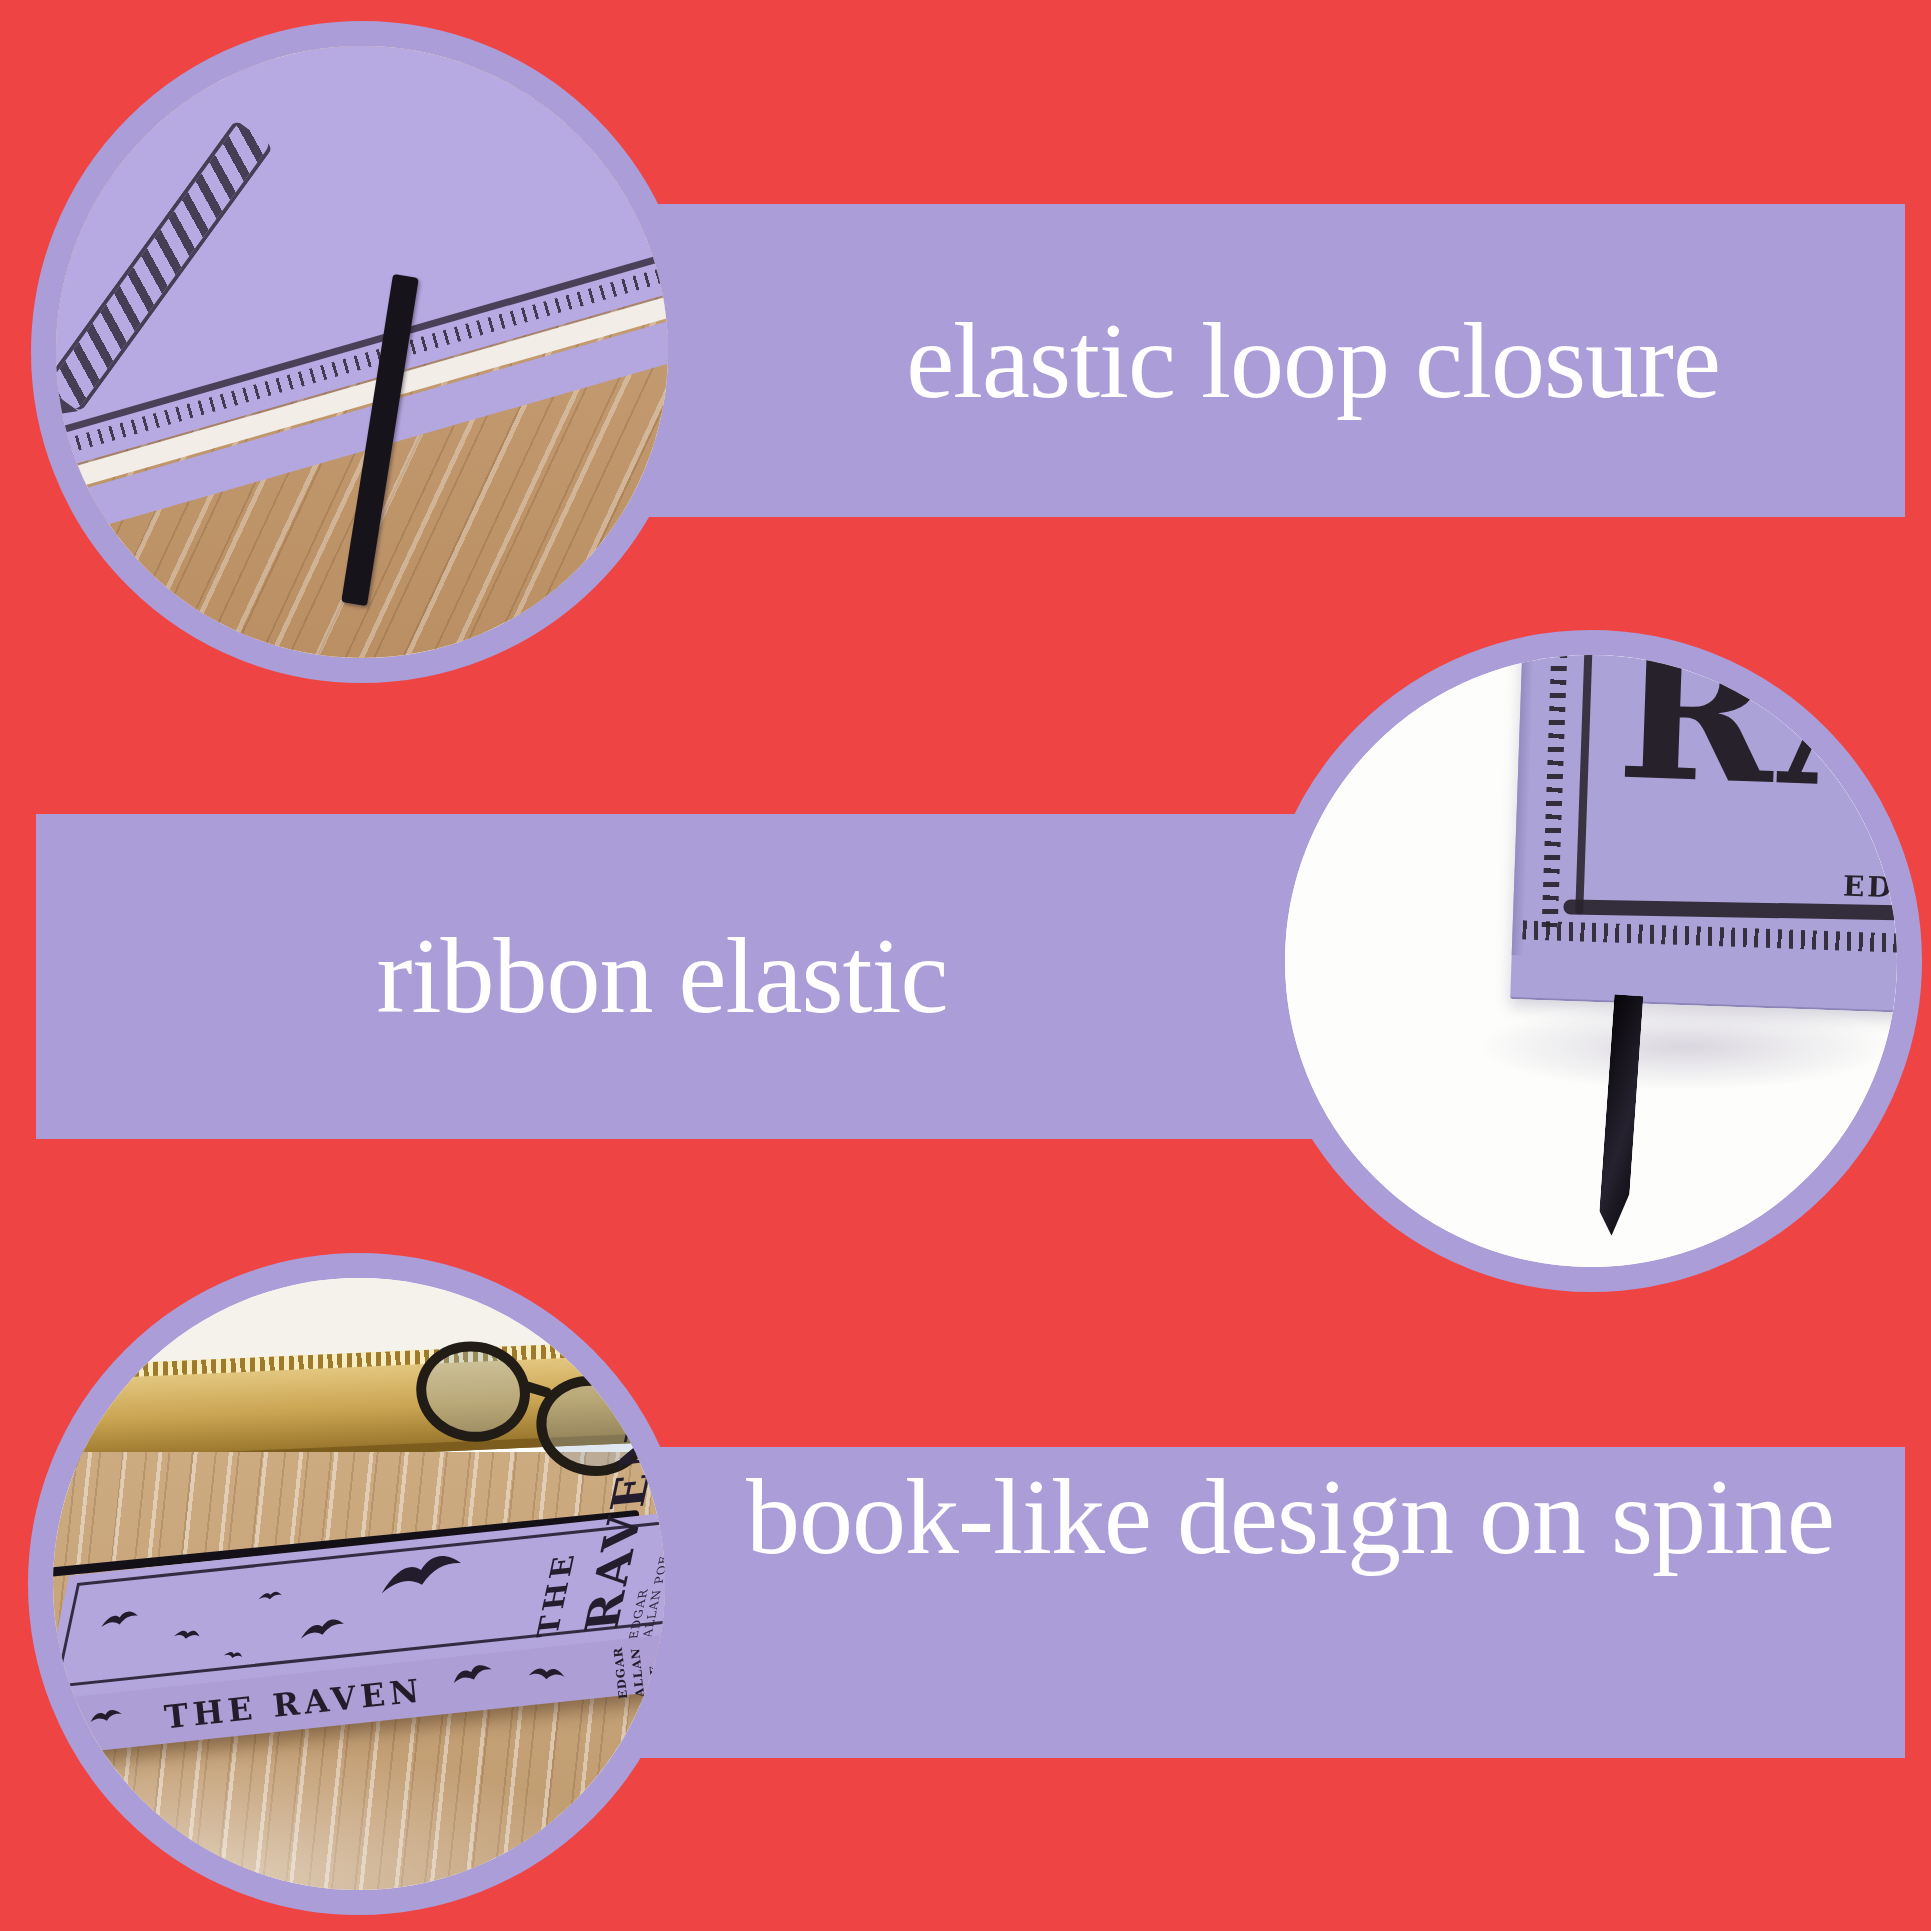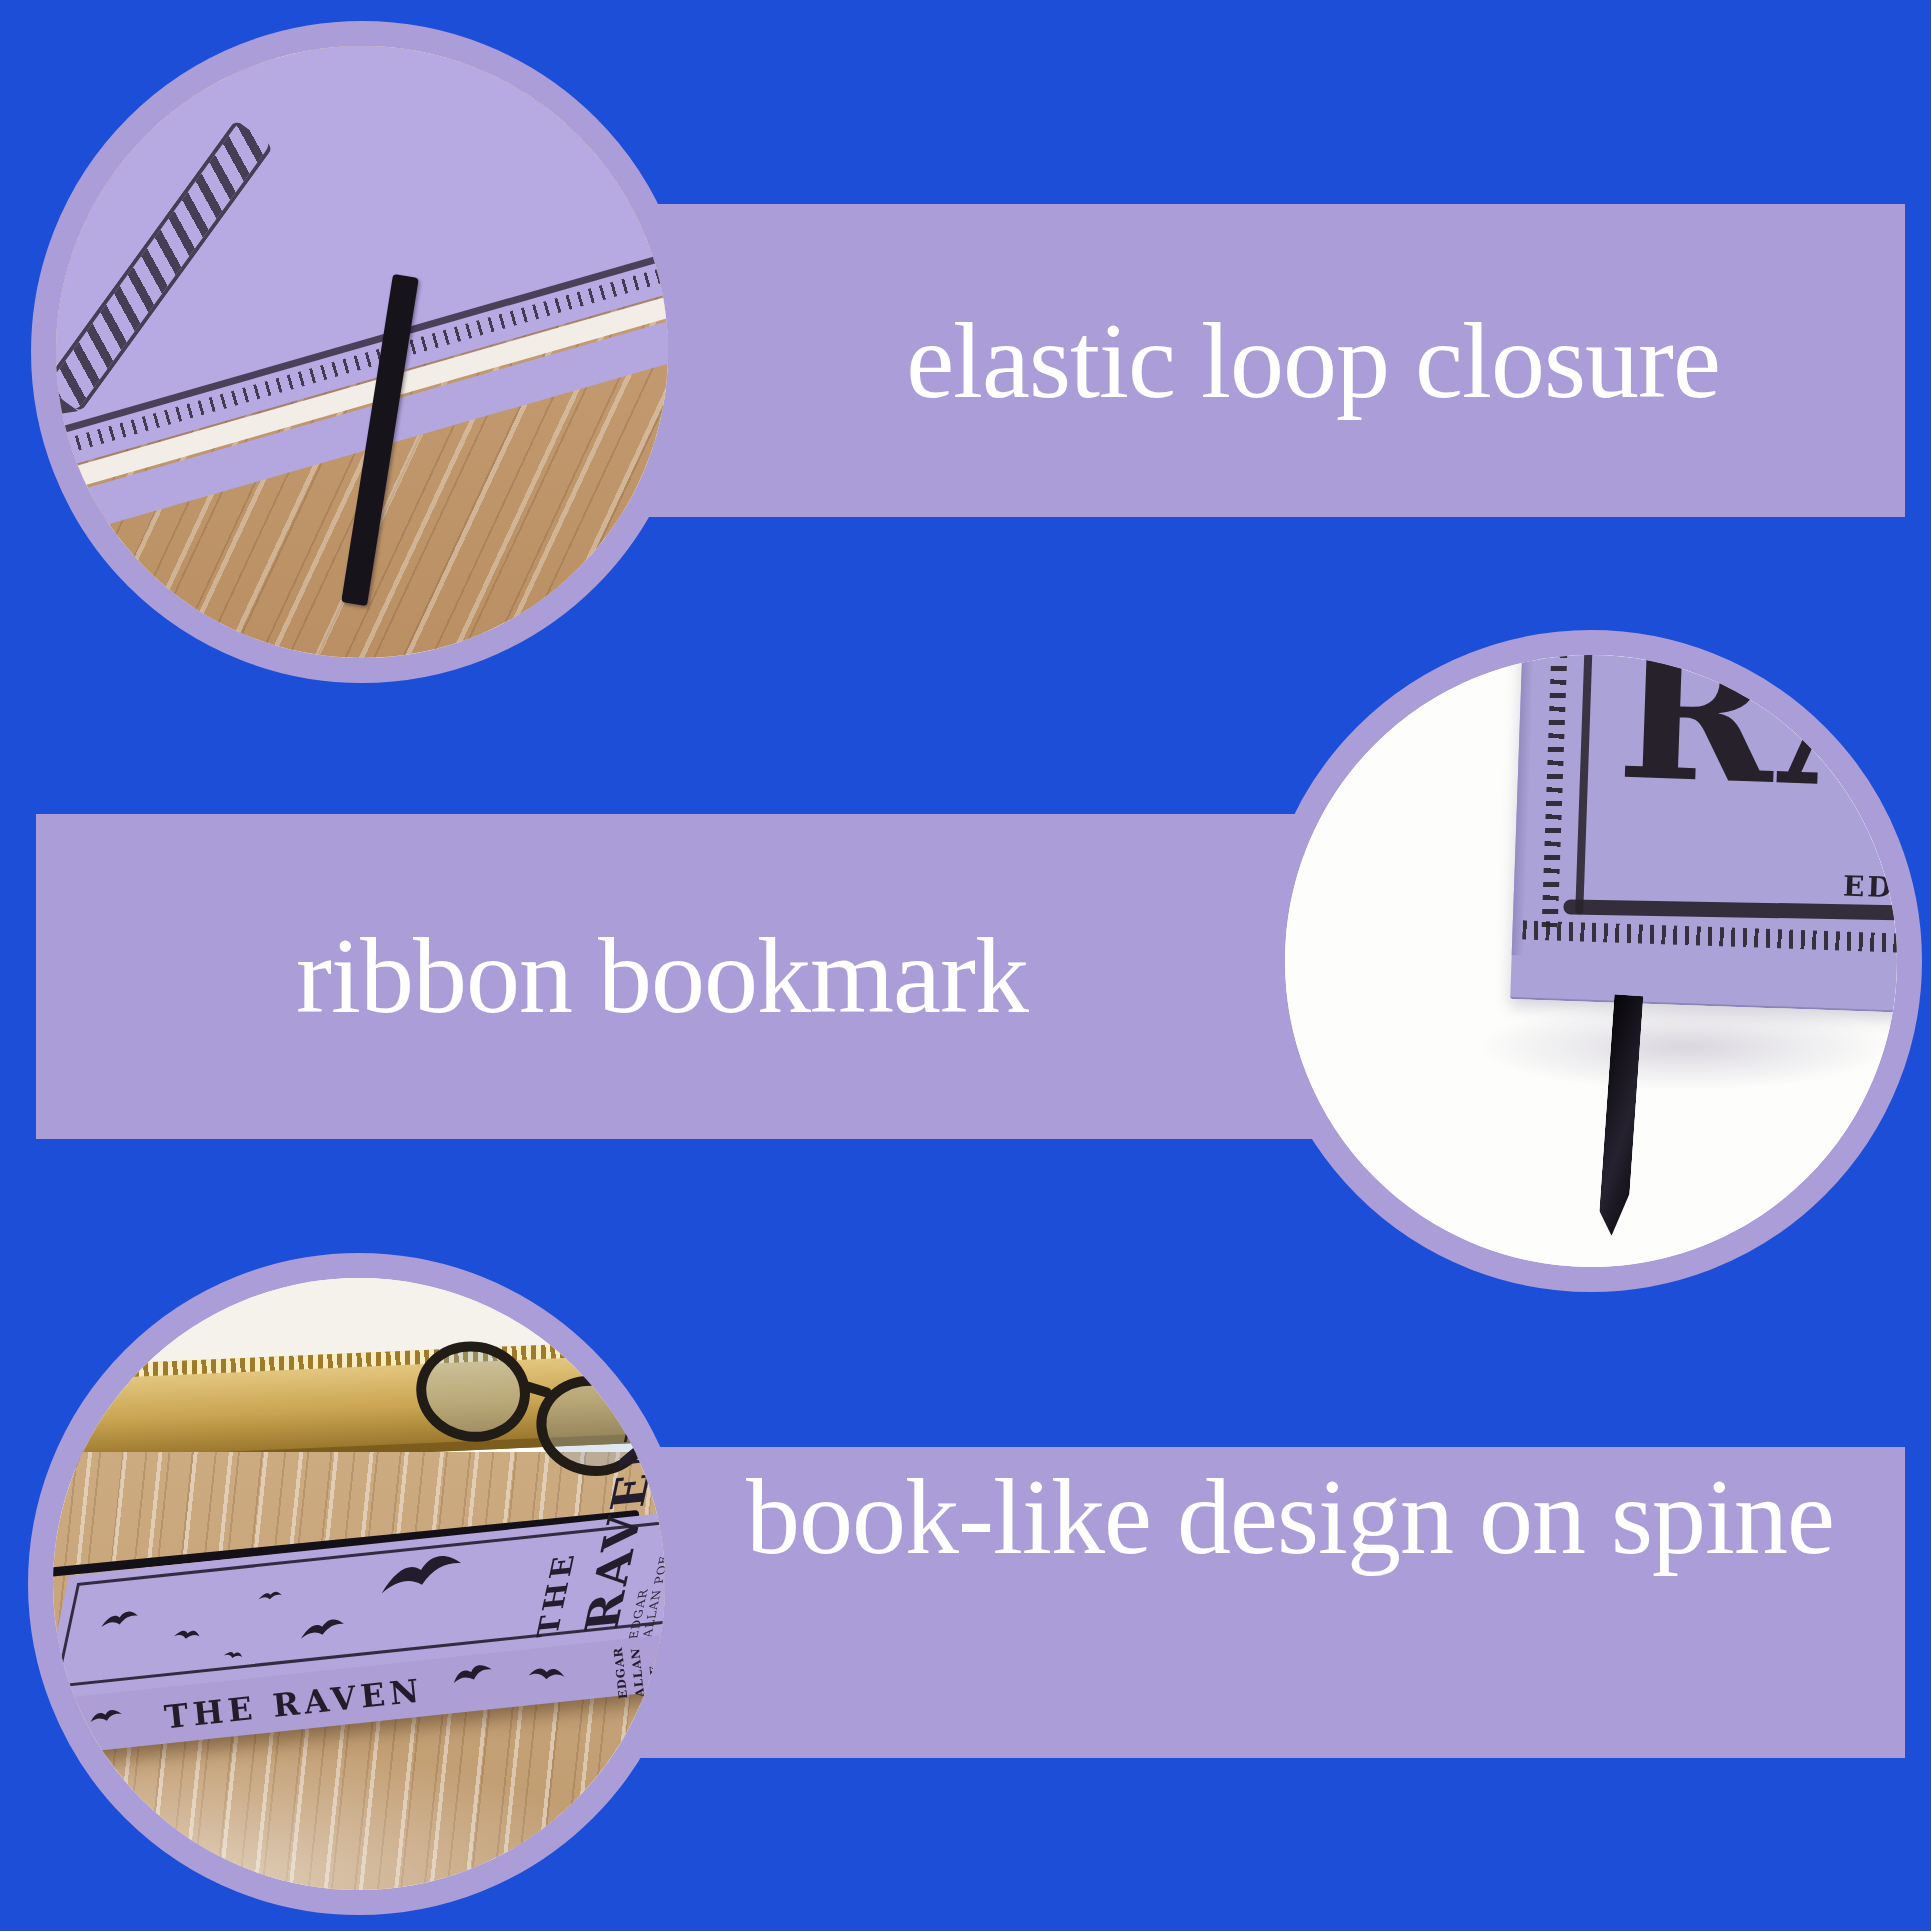--- a/index.html
+++ b/index.html
@@ -1,16 +1,16 @@
 <!DOCTYPE html>
 <html><head>
 <meta charset="utf-8">
 <style>
   html,body{margin:0;padding:0;background:#fbf6ec;}
-  #canvas{position:relative;width:1931px;height:1931px;background:#1d4ed8;overflow:hidden;
+  #canvas{position:relative;width:1931px;height:1931px;background:#ef4444;overflow:hidden;
           font-family:"Liberation Serif", serif;}
 
   
   .banner{position:absolute;background:#ab9dd8;}
   .banner--top{left:406px;top:204px;width:1499px;height:313px;}
   .banner--mid{left:36px;top:814px;width:1413px;height:325px;}
   .banner--bot{left:406px;top:1447px;width:1499px;height:311px;}
   .banner-label{position:absolute;color:#ffffff;font-size:108px;letter-spacing:-1px;
                 white-space:nowrap;transform:translate(-50%,-50%);z-index:3;
                 font-family:"Liberation Serif", serif;}
@@ -129,21 +129,21 @@
 </head>
 <body>
 
 <div id="canvas">
 
   <div class="banner banner--top"></div>
   <div class="banner banner--mid"></div>
   <div class="banner banner--bot"></div>
 
   <span class="banner-label label--top">elastic loop closure</span>
-  <span class="banner-label label--mid">ribbon bookmark</span>
+  <span class="banner-label label--mid">ribbon elastic</span>
   <span class="banner-label label--bot">book-like design on spine</span>
 
   <div class="photo-circle" id="c1">
     <div class="photo photo--closure">
       <div class="wood"></div>
       <div class="book1">
         <div class="b1-cover">
           <div class="poem-wrap">
             <div>
                 <span class="poem-line">“. . . And the la</span>

